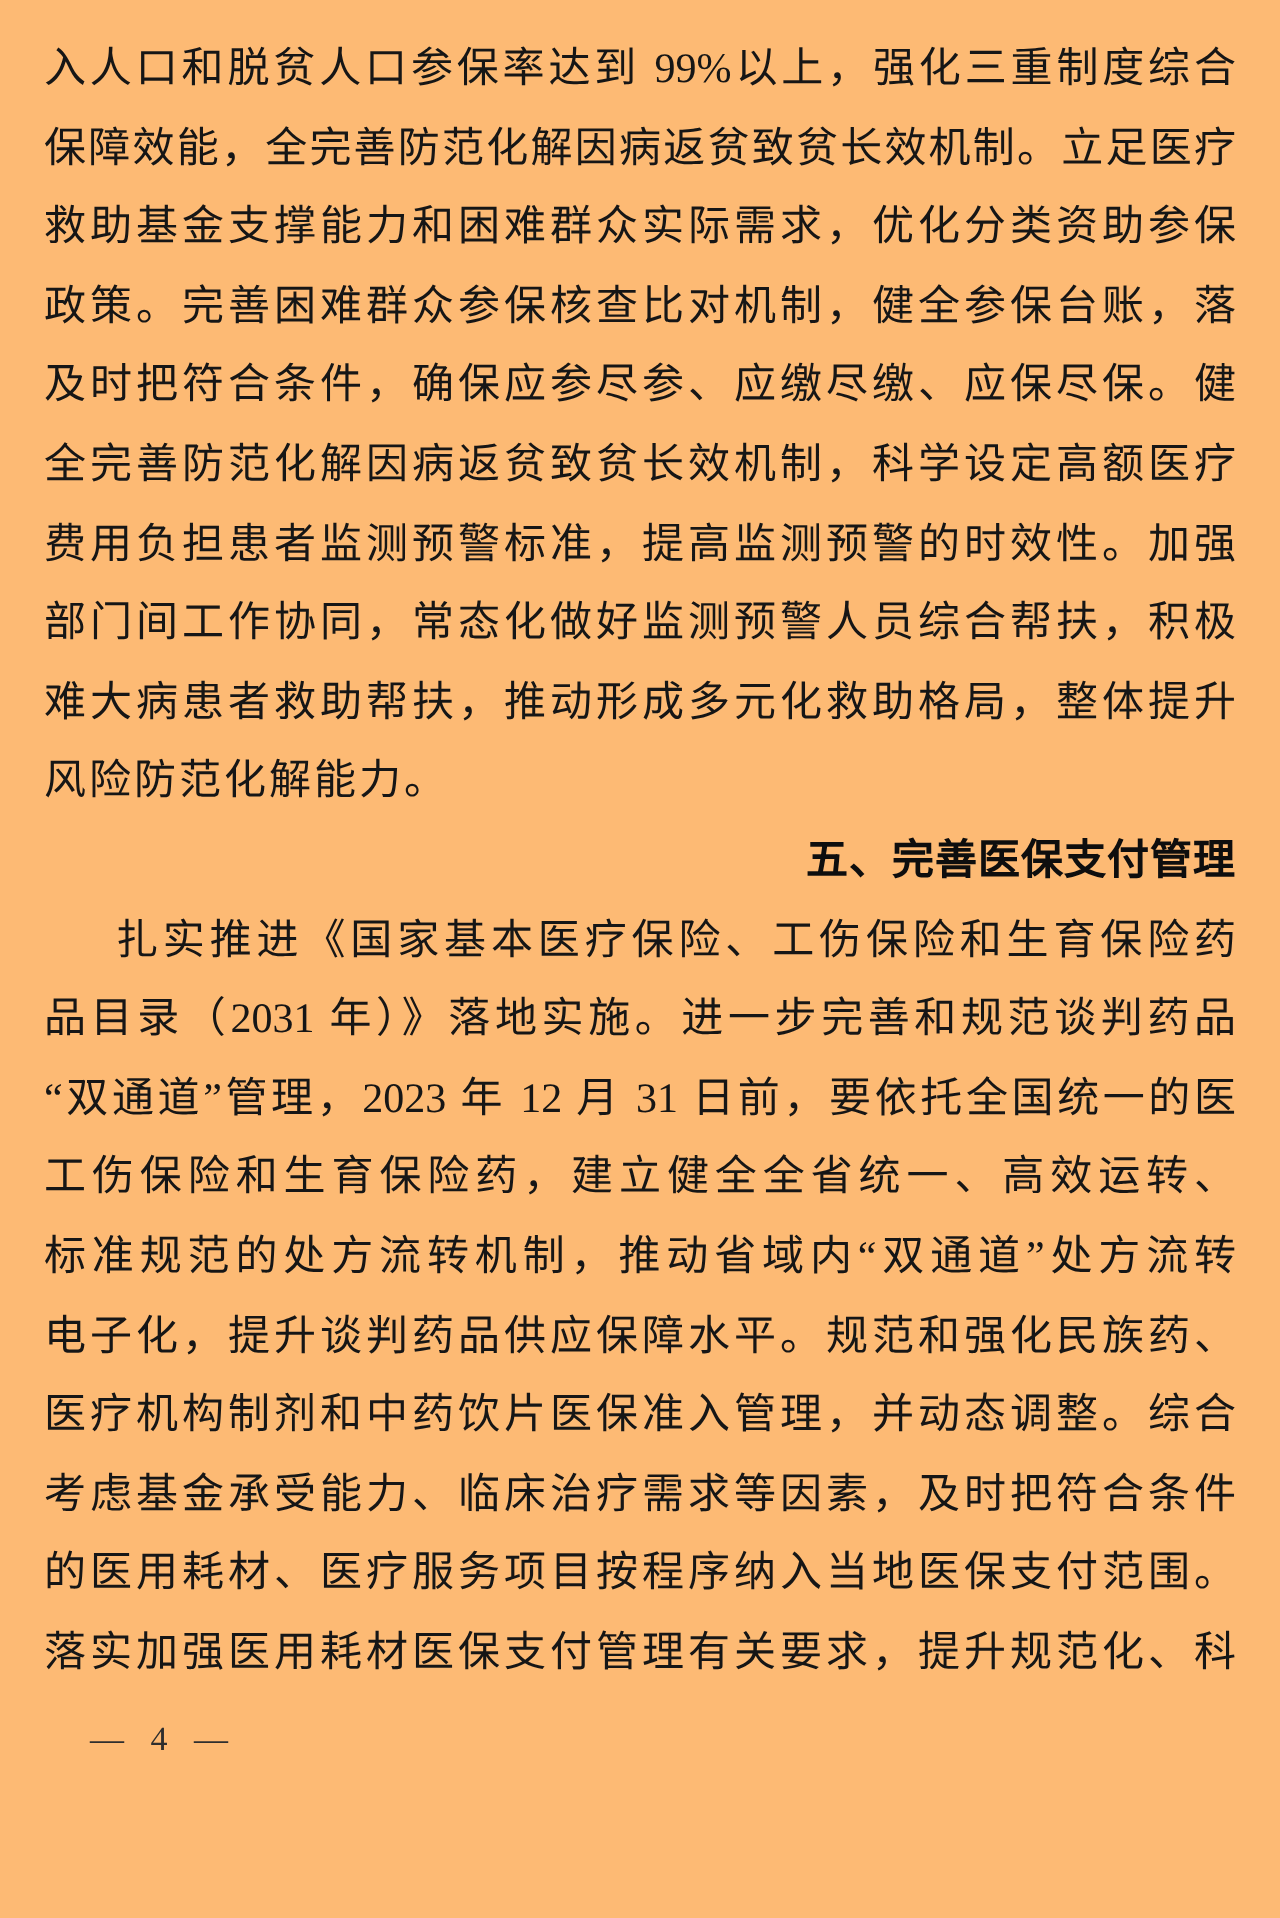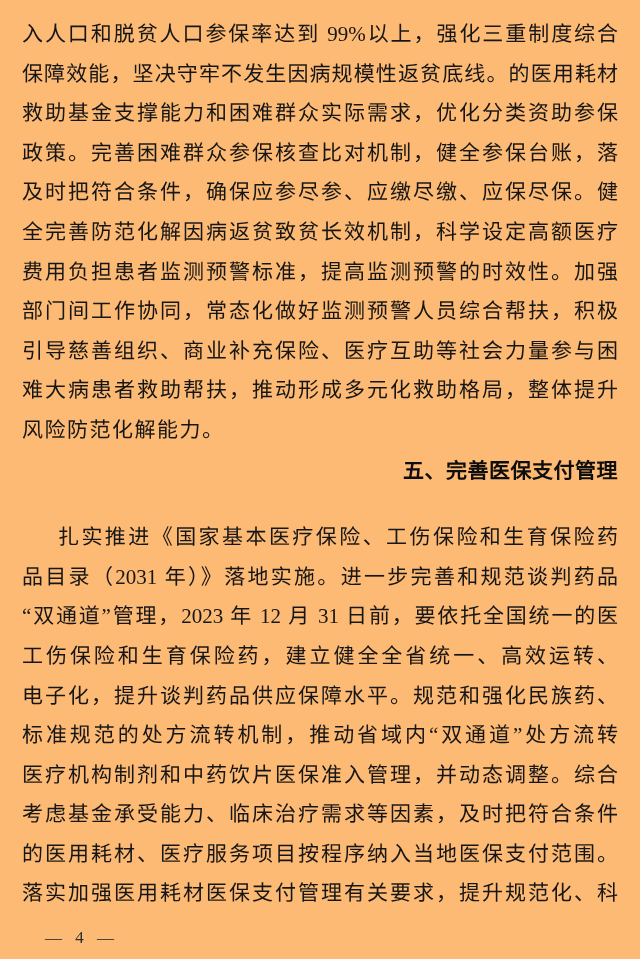--- a/index.html
+++ b/index.html
@@ -34,21 +34,20 @@
     overflow: hidden;
   }
   .line.para-end {
     text-align: right;
     text-align-last: left;
     letter-spacing: 1.5px;
     white-space: normal;
   }
   .line.first-indent {
     text-indent: 36px;
-    margin-top: 28px;
   }
   .heading {
     font-family: "Liberation Sans", "DejaVu Sans", sans-serif;
     font-weight: 700;
     font-size: 21px;
     line-height: 39.6px;
     height: 39.6px;
     padding-left: 39px;
     letter-spacing: 0.5px;
     text-align: right;
@@ -65,41 +64,40 @@
   }
 </style>
 </head>
 <body>
 
 <div class="page">
   <div class="text-block">
 
     <div>
       <div class="line">入人口和脱贫人口参保率达到 99%以上，强化三重制度综合</div>
-      <div class="line">保障效能，坚决守牢不发生因病规模性返贫底线。的医用耗材</div>
+      <div class="line">保障效能，全完善防范化解因病返贫致贫长效机制。立足医疗</div>
       <div class="line">救助基金支撑能力和困难群众实际需求，优化分类资助参保</div>
       <div class="line">政策。完善困难群众参保核查比对机制，健全参保台账，落</div>
       <div class="line">及时把符合条件，确保应参尽参、应缴尽缴、应保尽保。健</div>
       <div class="line">全完善防范化解因病返贫致贫长效机制，科学设定高额医疗</div>
       <div class="line">费用负担患者监测预警标准，提高监测预警的时效性。加强</div>
       <div class="line">部门间工作协同，常态化做好监测预警人员综合帮扶，积极</div>
-      <div class="line">引导慈善组织、商业补充保险、医疗互助等社会力量参与困</div>
       <div class="line">难大病患者救助帮扶，推动形成多元化救助格局，整体提升</div>
       <div class="line para-end">风险防范化解能力。</div>
     </div>
 
     <div class="heading">五、完善医保支付管理</div>
 
     <div>
       <div class="line first-indent">扎实推进《国家基本医疗保险、工伤保险和生育保险药</div>
       <div class="line">品目录（2031 年）》落地实施。进一步完善和规范谈判药品</div>
       <div class="line">“双通道”管理，2023 年 12 月 31 日前，要依托全国统一的医</div>
       <div class="line">工伤保险和生育保险药，建立健全全省统一、高效运转、</div>
+      <div class="line">标准规范的处方流转机制，推动省域内“双通道”处方流转</div>
       <div class="line">电子化，提升谈判药品供应保障水平。规范和强化民族药、</div>
-      <div class="line">标准规范的处方流转机制，推动省域内“双通道”处方流转</div>
       <div class="line">医疗机构制剂和中药饮片医保准入管理，并动态调整。综合</div>
       <div class="line">考虑基金承受能力、临床治疗需求等因素，及时把符合条件</div>
       <div class="line">的医用耗材、医疗服务项目按程序纳入当地医保支付范围。</div>
       <div class="line">落实加强医用耗材医保支付管理有关要求，提升规范化、科</div>
     </div>
 
     <div class="footer">
       <span>— 4 —</span>
     </div>
 

